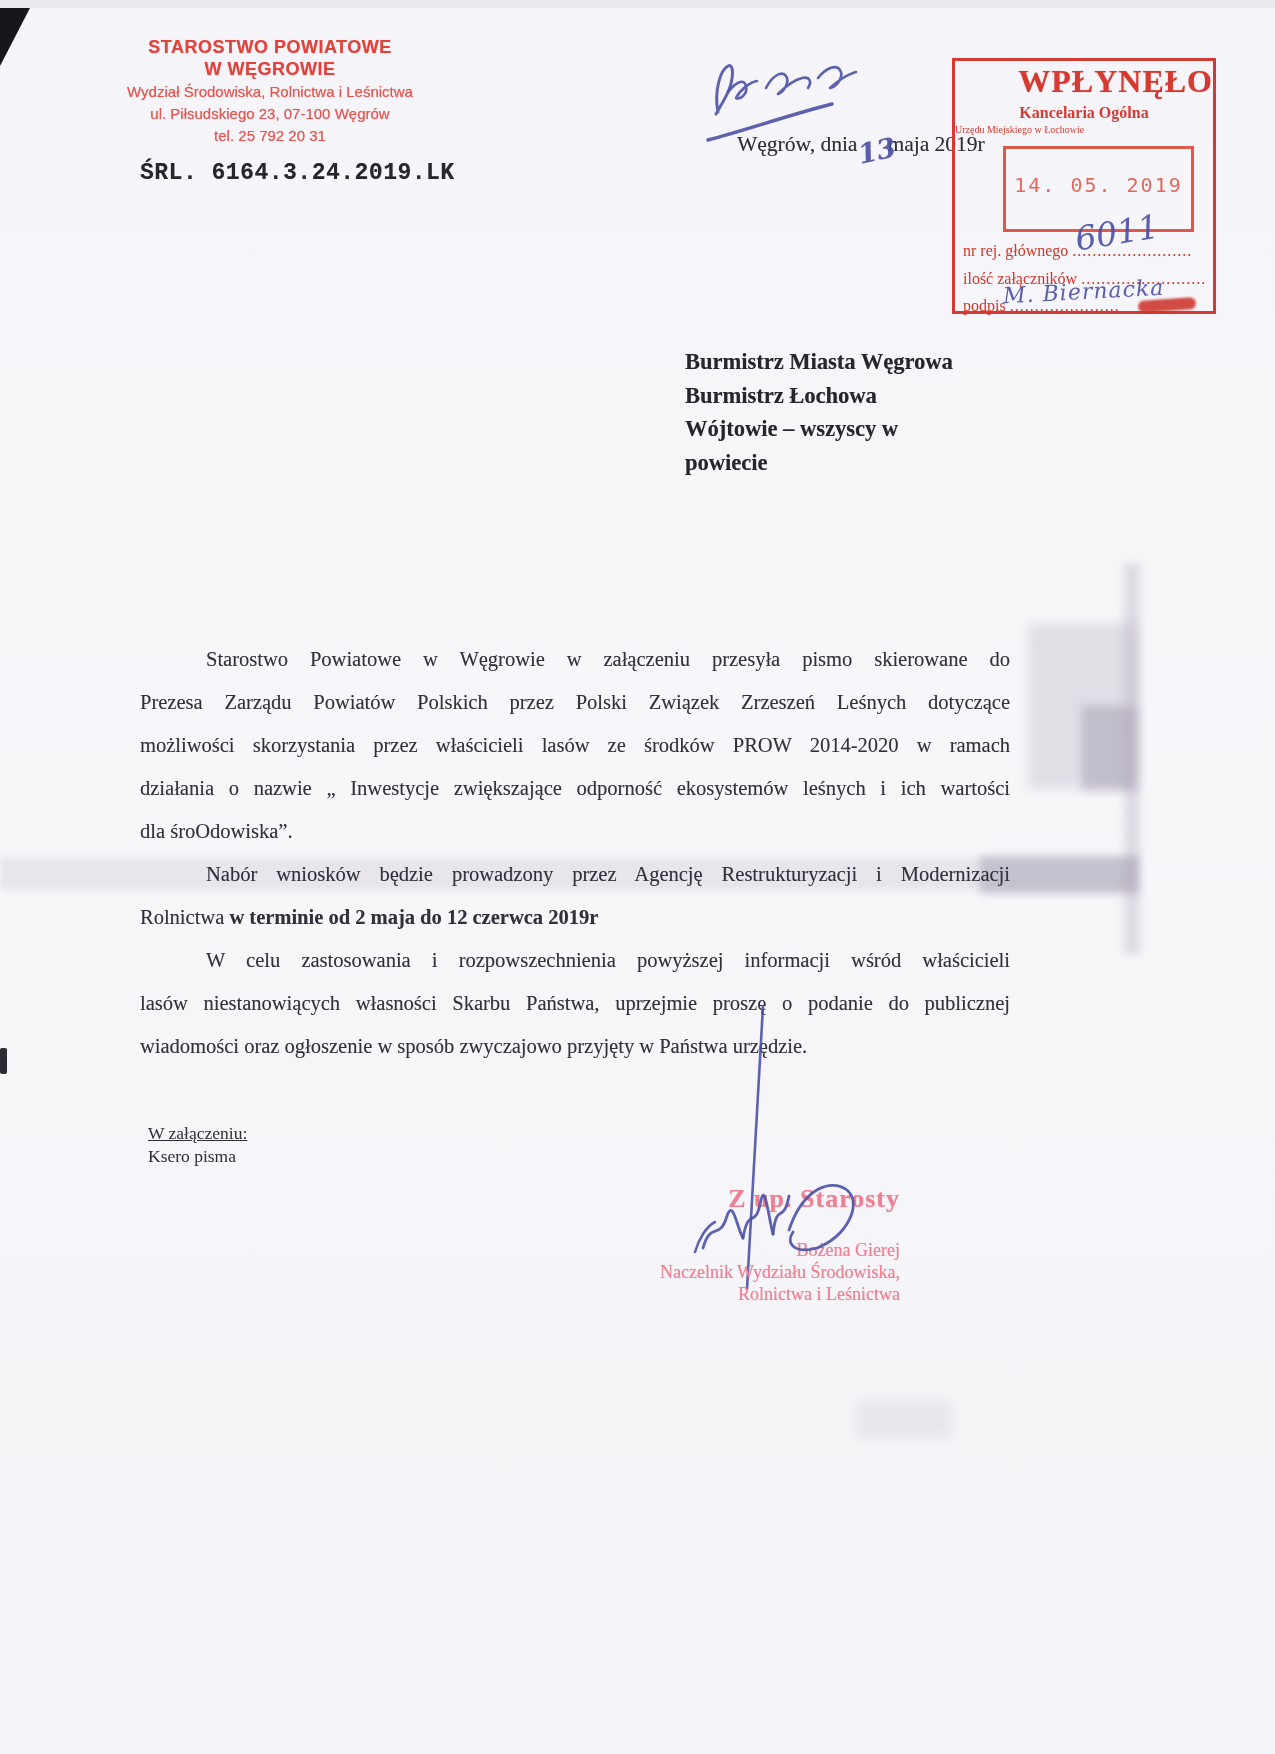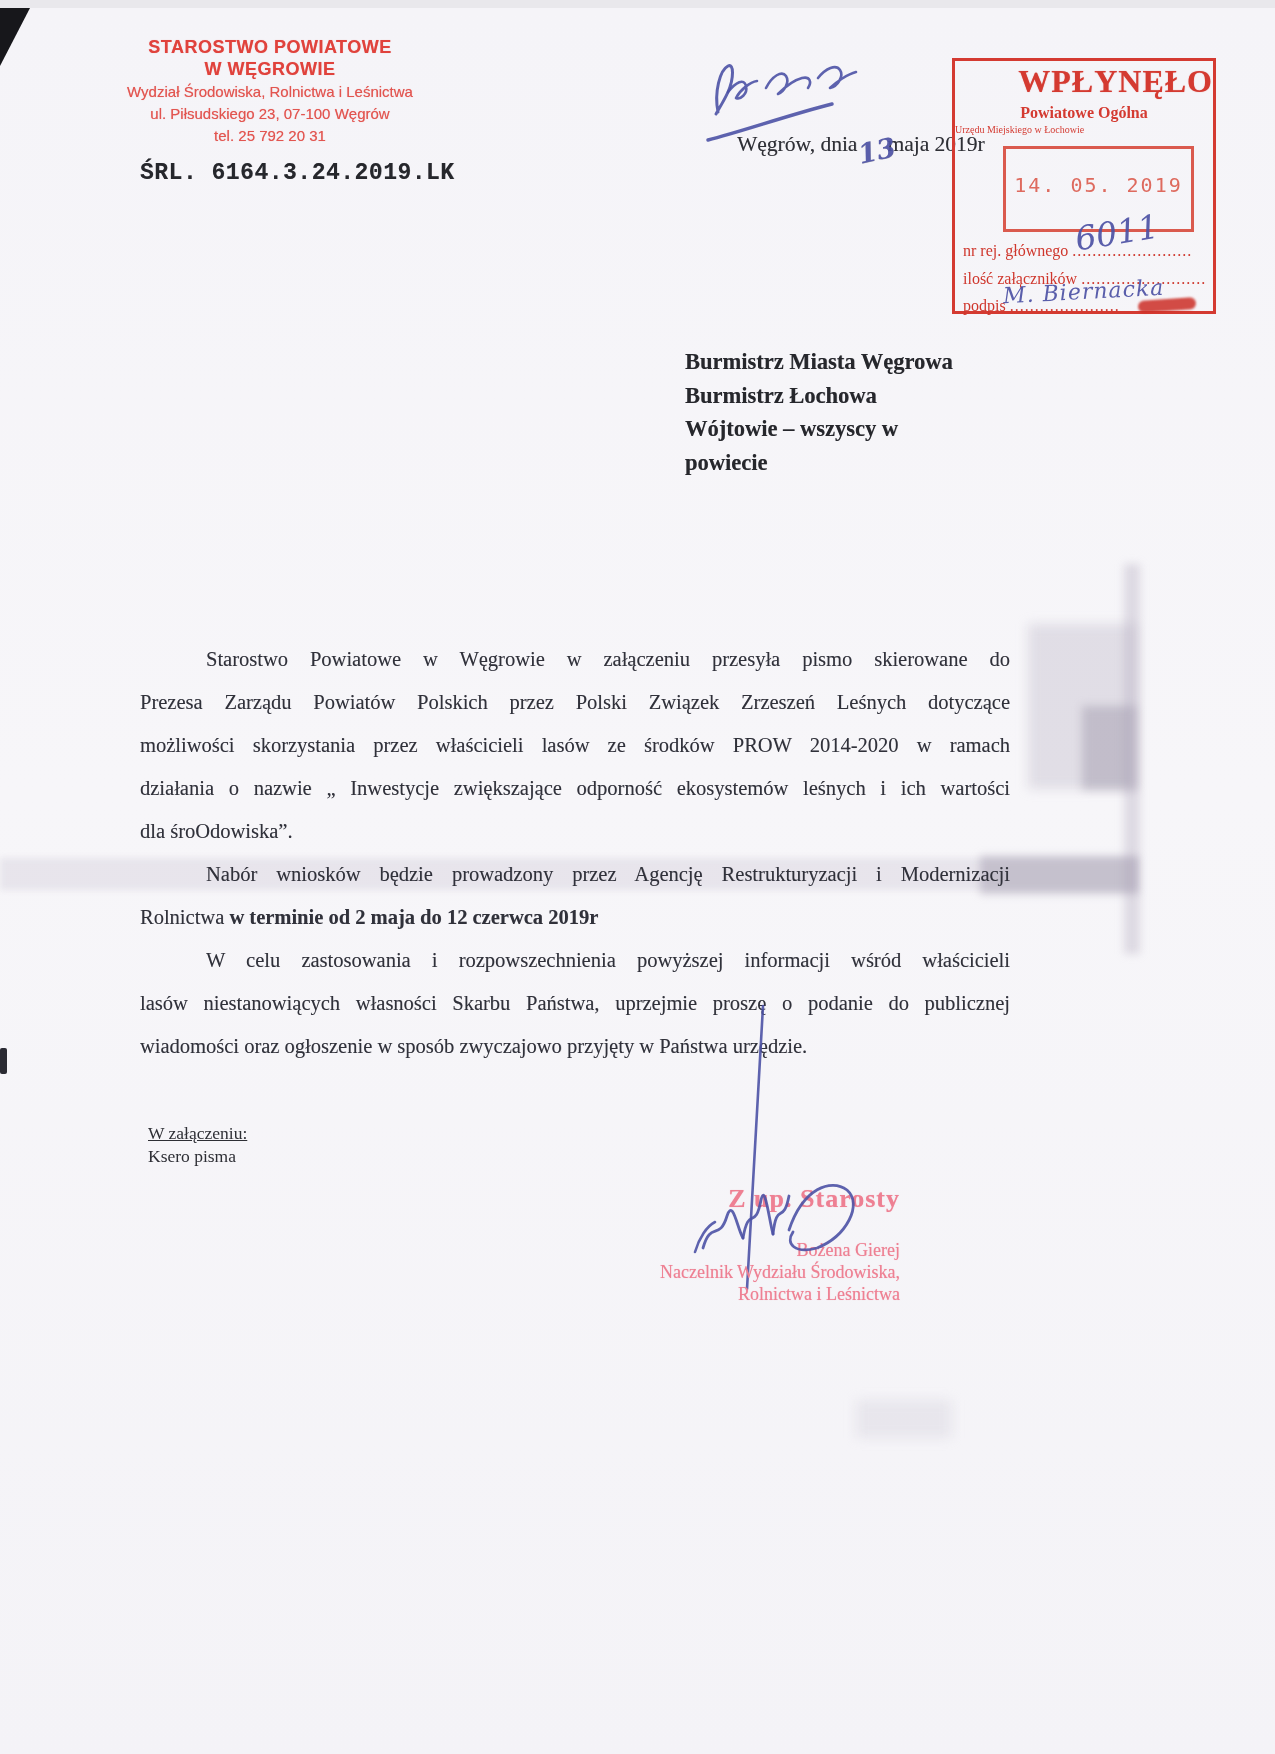--- a/index.html
+++ b/index.html
@@ -98,21 +98,21 @@
     <path d="M28,44 C36,34 44,30 46,38 C48,46 40,52 36,50 C40,42 50,34 57,33" stroke-width="2.6"></path>
     <path d="M66,40 C72,28 82,22 86,28 C90,34 84,44 78,46 C84,40 94,32 102,30 C110,28 112,34 108,40" stroke-width="2.6"></path>
     <path d="M118,30 C126,20 136,16 140,22 C144,28 138,38 130,40 C136,34 148,26 156,24" stroke-width="2.6"></path>
     <path d="M8,92 C40,84 92,66 132,56" stroke-width="3.4"></path>
   </svg>
 
   <div class="dateline"><span>Węgrów, dnia</span><span class="daygap"><span class="hand day">13</span></span><span>maja 2019r</span></div>
 
   <div class="stamp">
     <div class="st-title">WPŁYNĘŁO</div>
-    <div class="st-l1">Powiatowe Ogólna</div>
+    <div class="st-l1">Kancelaria Ogólna</div>
     <div class="st-l2">Urzędu Miejskiego w Łochowie</div>
     <div class="st-datebox">
       <div class="st-date">14. 05. 2019</div>
     </div>
     <div class="srow" style="top:181px"><span>nr rej. głównego </span><span class="dots">........................</span></div>
     <div class="srow" style="top:209px"><span>ilość załączników </span><span class="dots">..........................</span></div>
     <div class="srow" style="top:236px"><span>podpis </span><span class="dots">......................</span></div>
     <div class="hand reg">6011</div>
     <div class="hand signame">M. Biernacka</div>
     <div class="smudge"></div>

